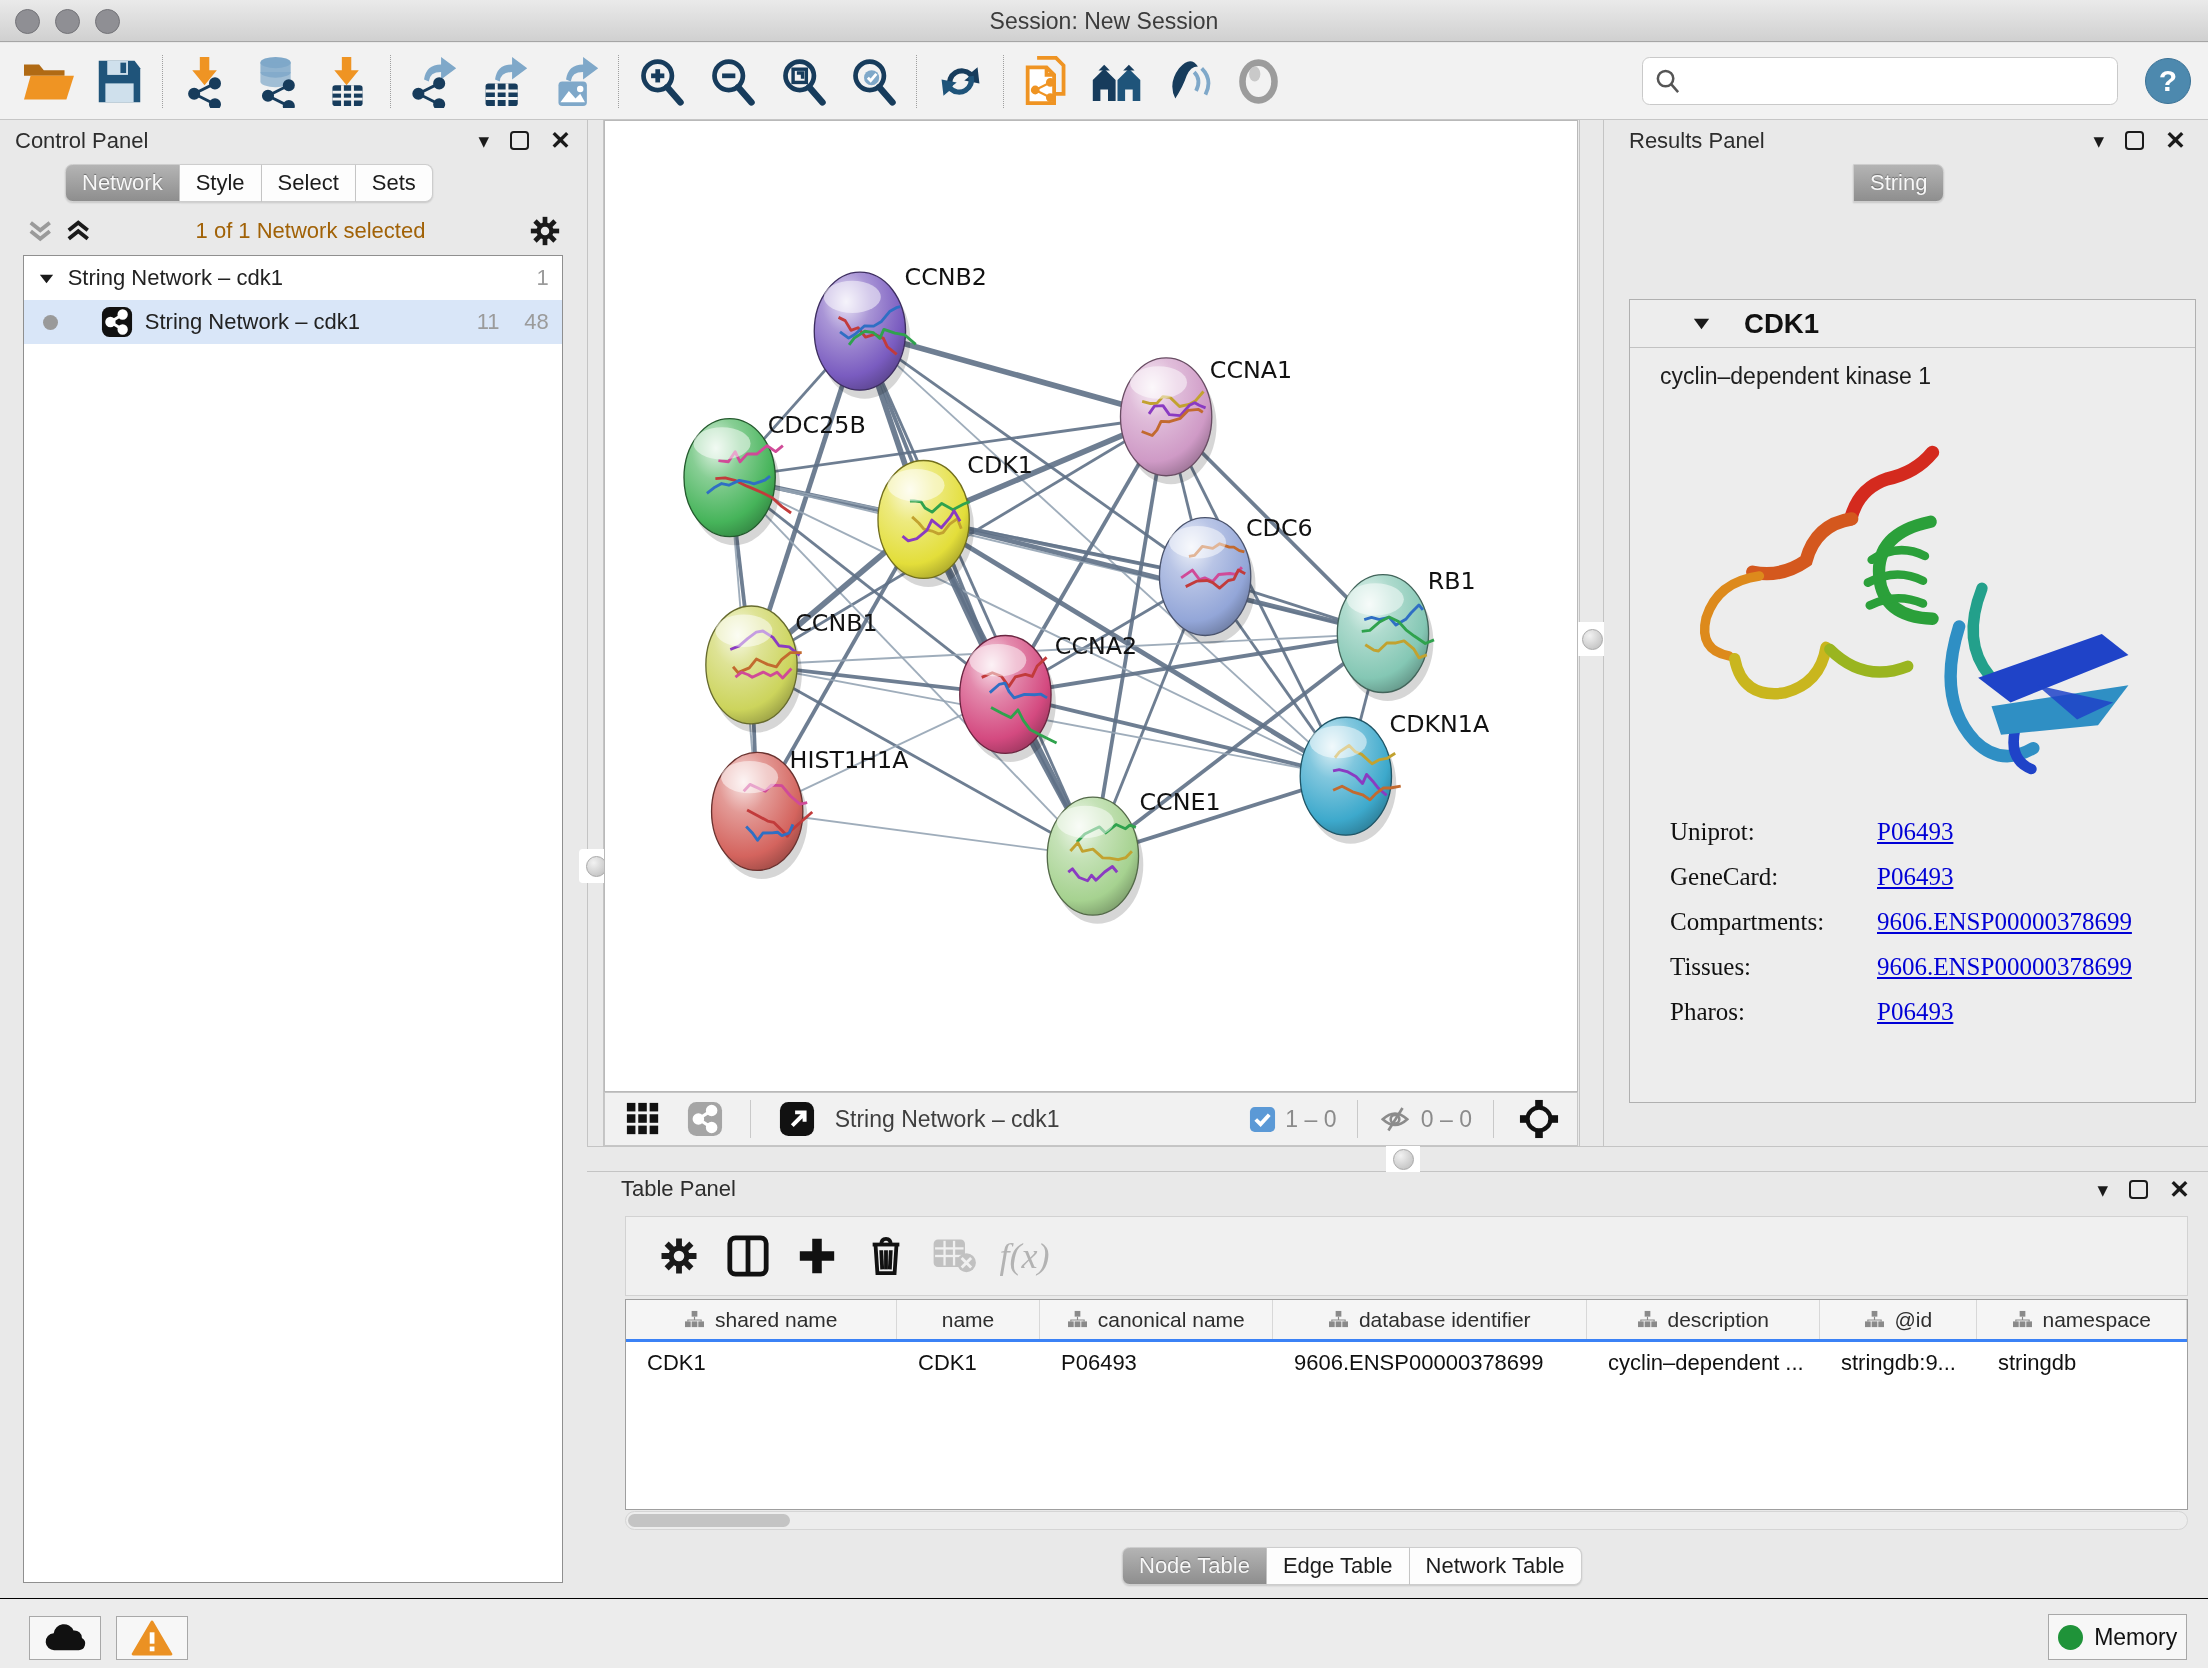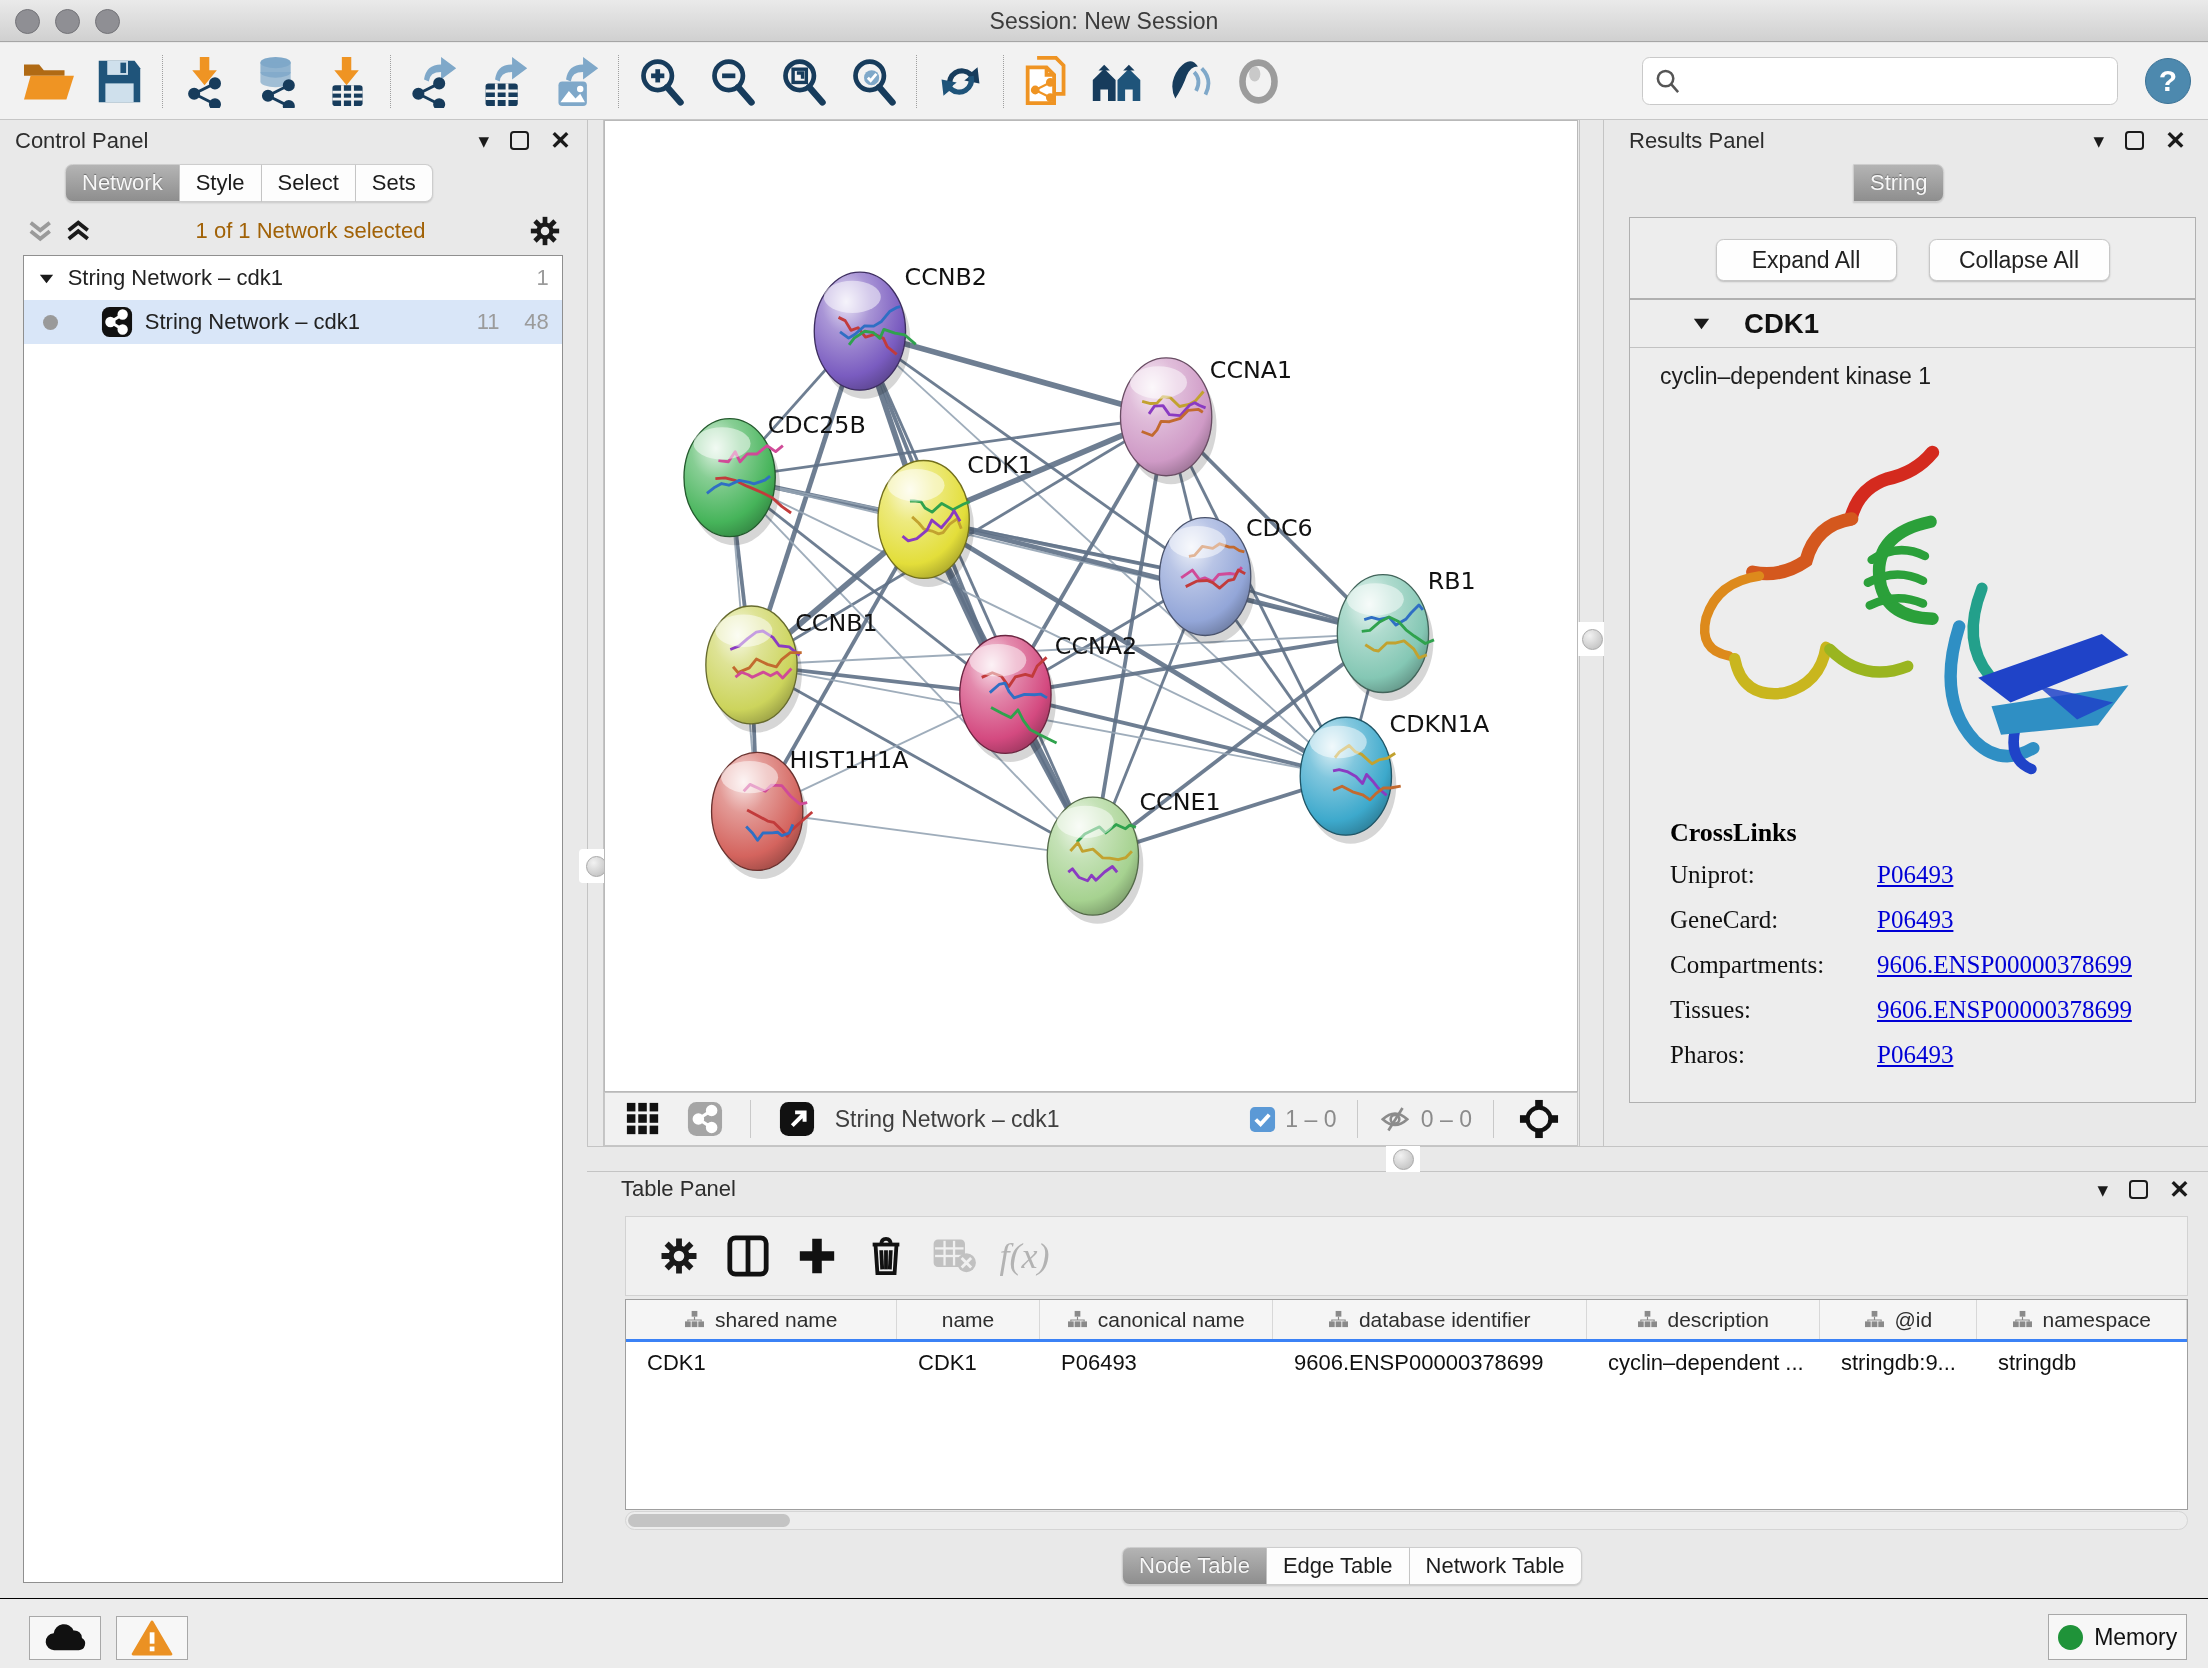--- a/index.html
+++ b/index.html
@@ -719,26 +719,20 @@
       <span>Results Panel</span>
       <span class="panel-btns">
         <span class="pb">▾</span>
         <span class="pb float"></span>
         <span class="pb close">✕</span>
       </span>
     </div>
     <div class="tabs-row" style="left:249px;top:44px;">
       <div class="tab selected">String</div>
     </div>
-    <div class="rp-box" style="top:97px;height:82px;">
-      <div class="rp-buttons">
-        <div class="rp-btn">Expand All</div>
-        <div class="rp-btn">Collapse All</div>
-      </div>
-    </div>
     <div class="rp-box" style="top:179px;height:804px;">
       <div class="cdk-header">
         <svg width="21" height="21" viewBox="0 0 22 22">
             <path d="M3 6 L19 6 L11 17 Z" fill="#1a1a1a"></path>
           </svg>
         <span class="cdk-title">CDK1</span>
       </div>
       <div class="cdk-desc">cyclin–dependent kinase 1</div>
       <svg id="protein-svg" width="533" height="409" viewBox="0 0 560 430" style="margin:9.5px auto 0 17px">
           <path d="M300,55 q-18,22 -48,28 q-30,10 -38,42" fill="none" stroke="#d42a1e" stroke-width="14" stroke-linecap="round"></path>
@@ -749,21 +743,20 @@
           <path d="M298,128 q-58,12 -54,58 q4,42 56,44" fill="none" stroke="#2ba03a" stroke-width="13" stroke-linecap="round"></path>
           <path d="M236,168 q28,-18 56,-4 M232,192 q30,-16 58,-2 M234,216 q28,-14 56,-2" fill="none" stroke="#2ba03a" stroke-width="9" stroke-linecap="round"></path>
           <path d="M352,198 q-22,56 8,92" fill="none" stroke="#23a08b" stroke-width="12" stroke-linecap="round"></path>
           <path d="M328,238 q-24,76 16,120 q28,28 62,8" fill="none" stroke="#2f8fc4" stroke-width="13" stroke-linecap="round"></path>
           <path d="M392,330 q-18,46 12,58" fill="none" stroke="#1f43c8" stroke-width="11" stroke-linecap="round"></path>
           <polygon points="348,292 478,246 506,268 382,318" fill="#1f43c8"></polygon>
           <polygon points="362,322 506,300 474,342 372,352" fill="#2f8fc4"></polygon>
           <polygon points="410,300 490,318 452,336" fill="#1f43c8" opacity=".85"></polygon>
         </svg>
       <div class="crosslinks">
-        <div class="cl-title">CrossLinks</div>
         <div id="crosslinks-rows">
             <div class="cl-row">
               <span class="cl-label">Uniprot:</span>
               <span class="cl-link">P06493</span>
             </div>
             <div class="cl-row">
               <span class="cl-label">GeneCard:</span>
               <span class="cl-link">P06493</span>
             </div>
             <div class="cl-row">

